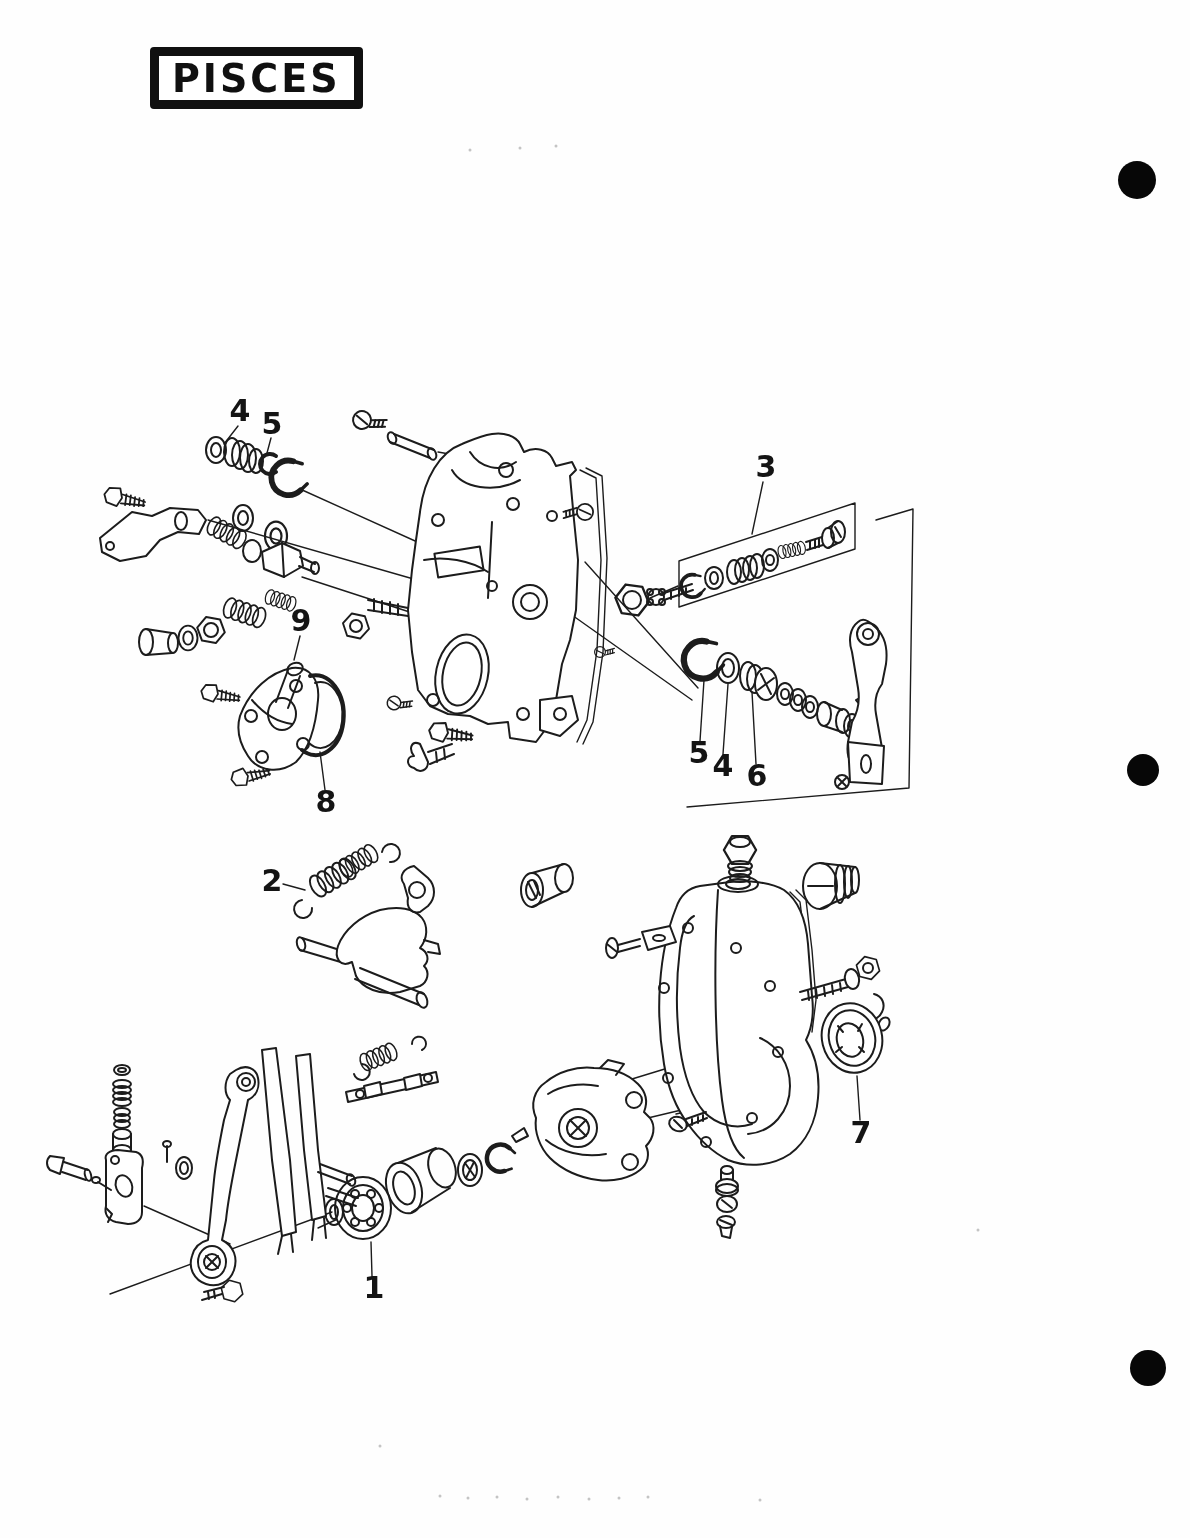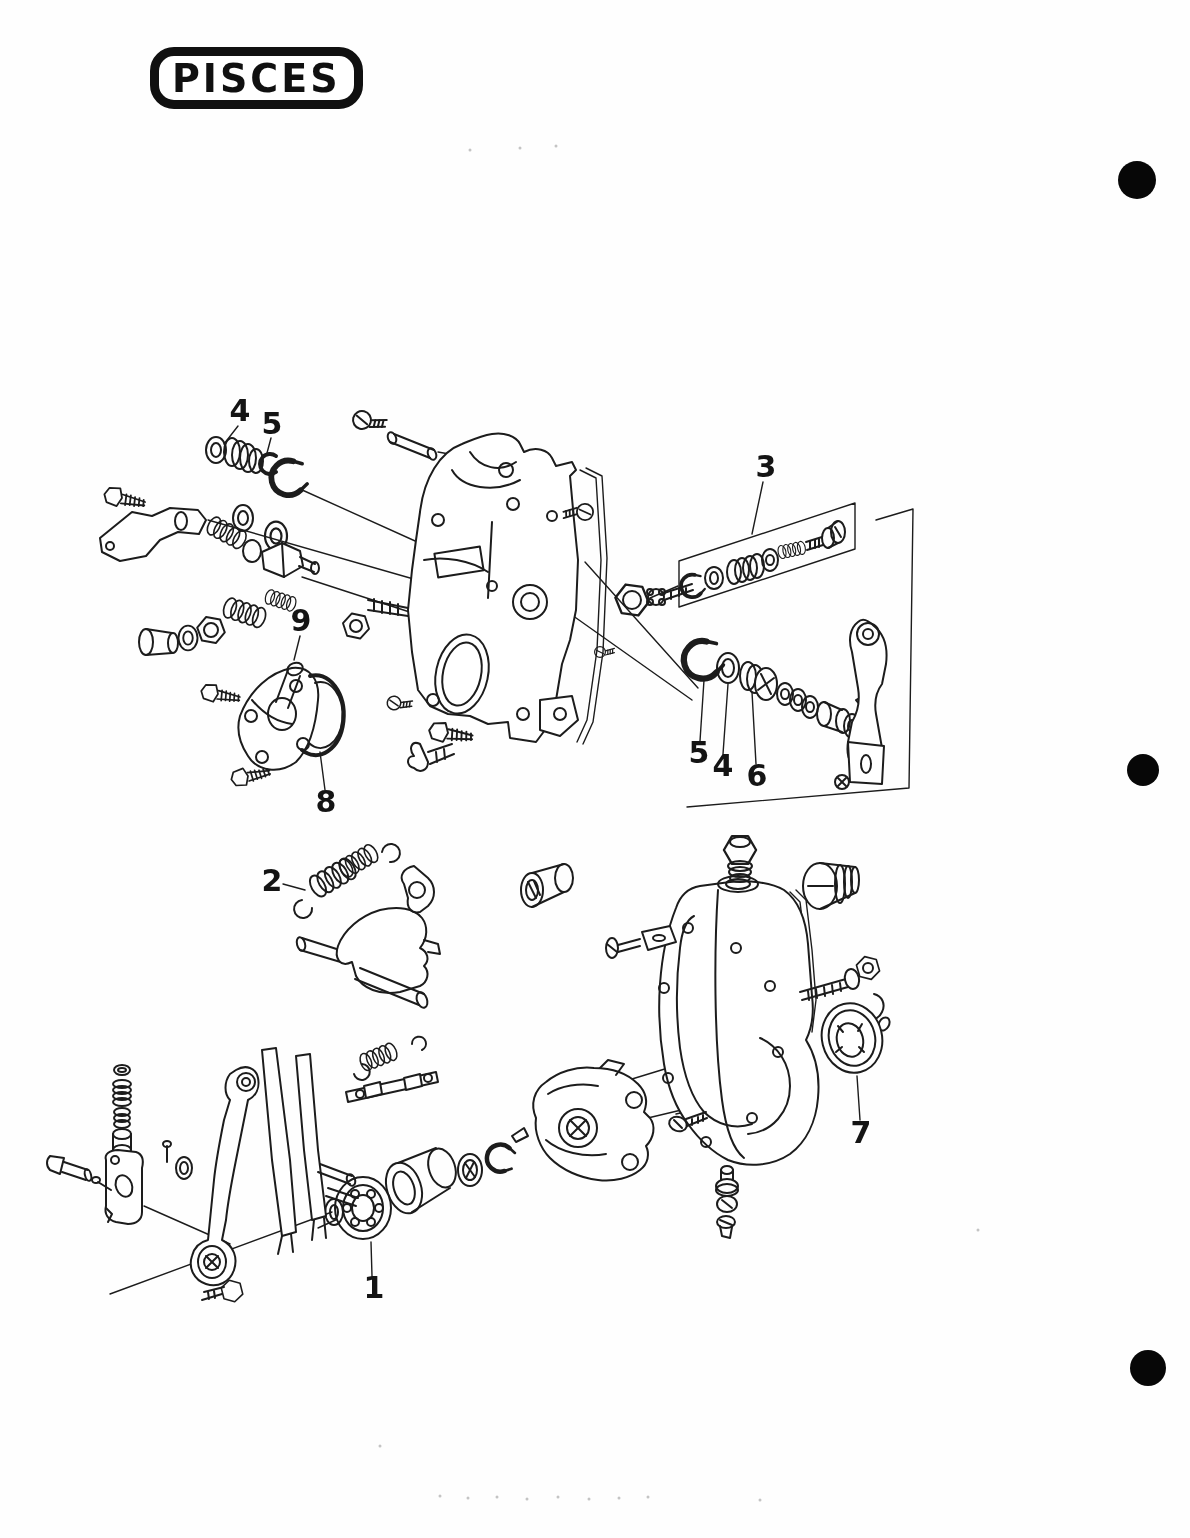--- a/index.html
+++ b/index.html
@@ -1,19 +1,19 @@
 <!DOCTYPE html>
 <html><head>
 <meta charset="utf-8">
 <style>
   html,body{margin:0;padding:0;background:#e8e8e8;}
   .page{position:relative;width:1190px;height:1538px;margin:0 auto;background:#fefefe;
         font-family:"DejaVu Sans",sans-serif;overflow:hidden;}
   .logo{position:absolute;left:150px;top:47px;height:44px;border:9px solid #101010;
-        border-radius:24px;background:#fff;display:flex;align-items:center;padding:0 13px;}
+        border-radius:4px;background:#fff;display:flex;align-items:center;padding:0 13px;}
   .logo-text{font-family:"DejaVu Sans",sans-serif;font-weight:bold;font-size:38px;
         letter-spacing:3px;color:#101010;line-height:1;transform:scaleY(1.05);}
   svg.diagram{position:absolute;left:0;top:0;stroke:#1c1c1c;fill:none;
         stroke-width:2;stroke-linecap:round;stroke-linejoin:round;}
   svg.diagram text{font-family:"DejaVu Sans",sans-serif;font-size:30px;font-weight:bold;
         fill:#141414;stroke:none;text-anchor:middle;}
   .thin{stroke-width:1.4;}
   .thick{stroke-width:4;}
   .dot{fill:#070707;stroke:none;}
   .noise{fill:#c4c4c4;stroke:none;}

